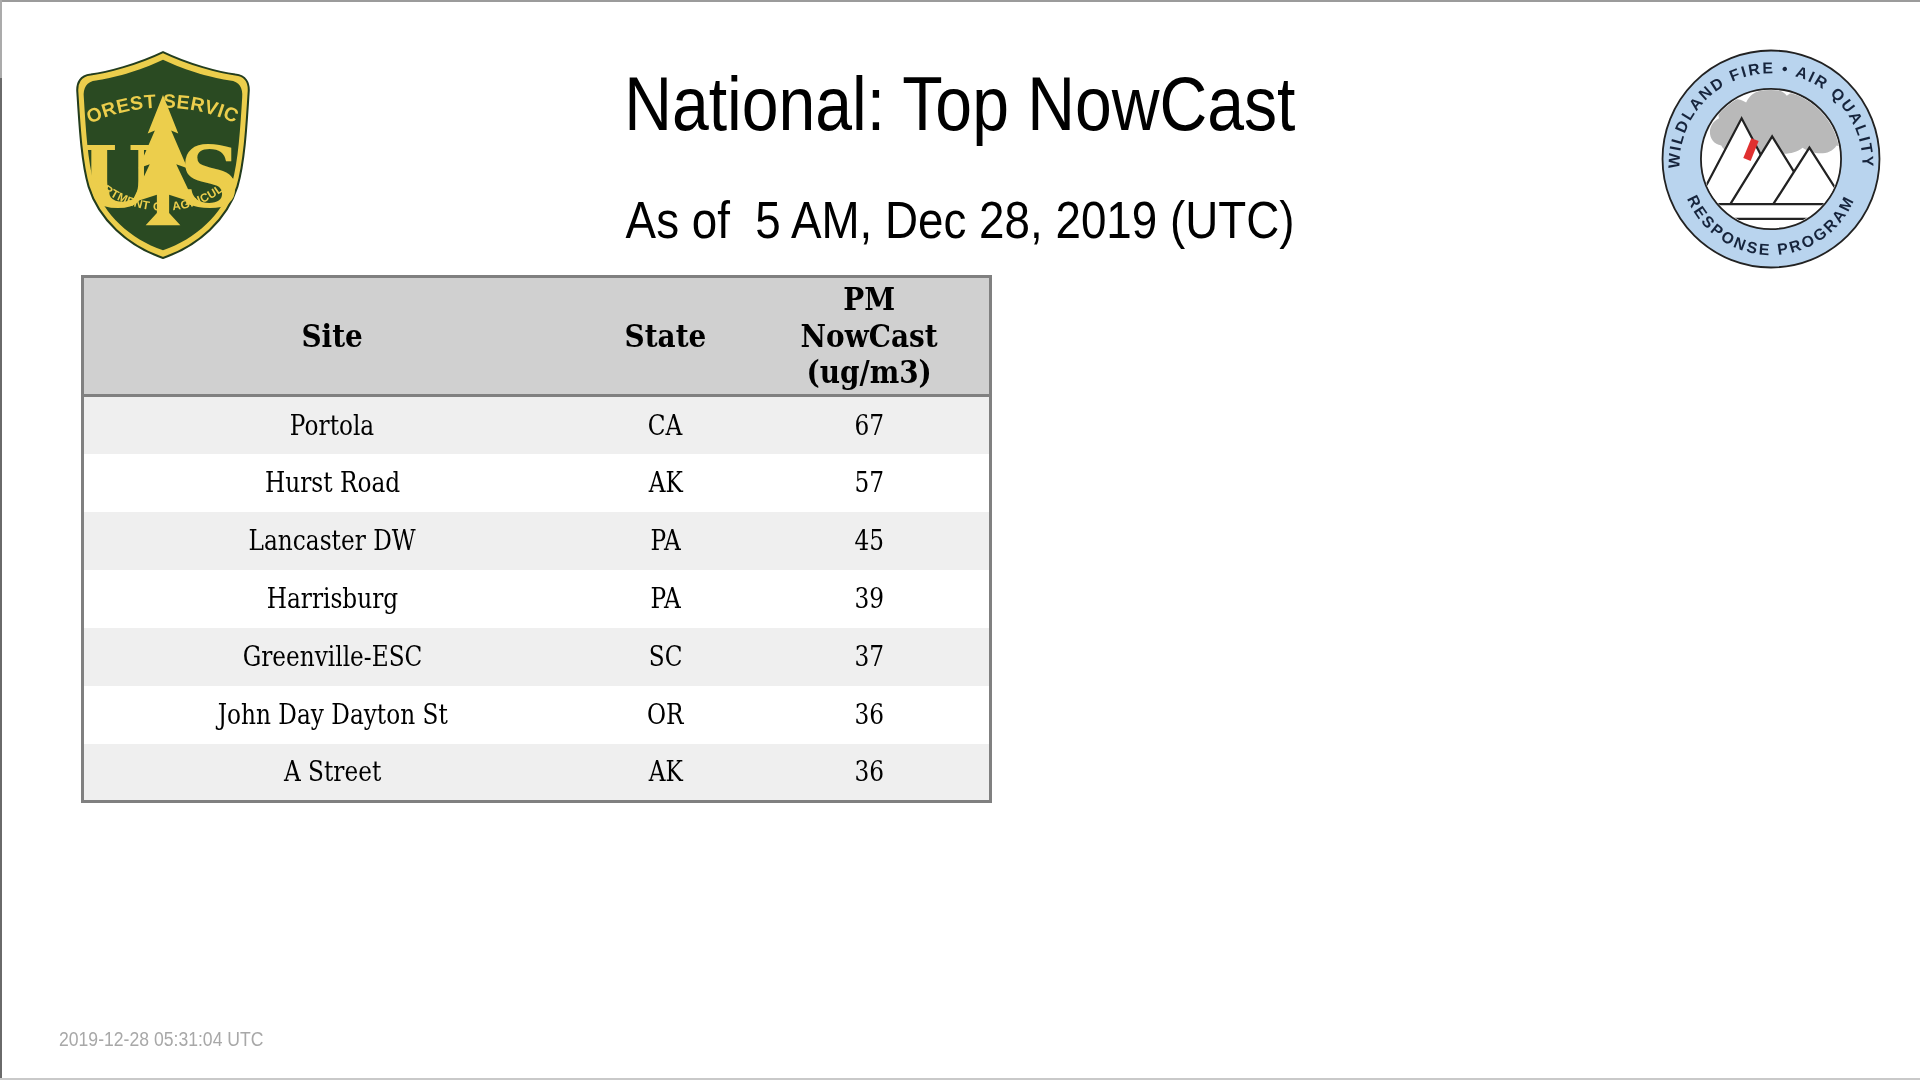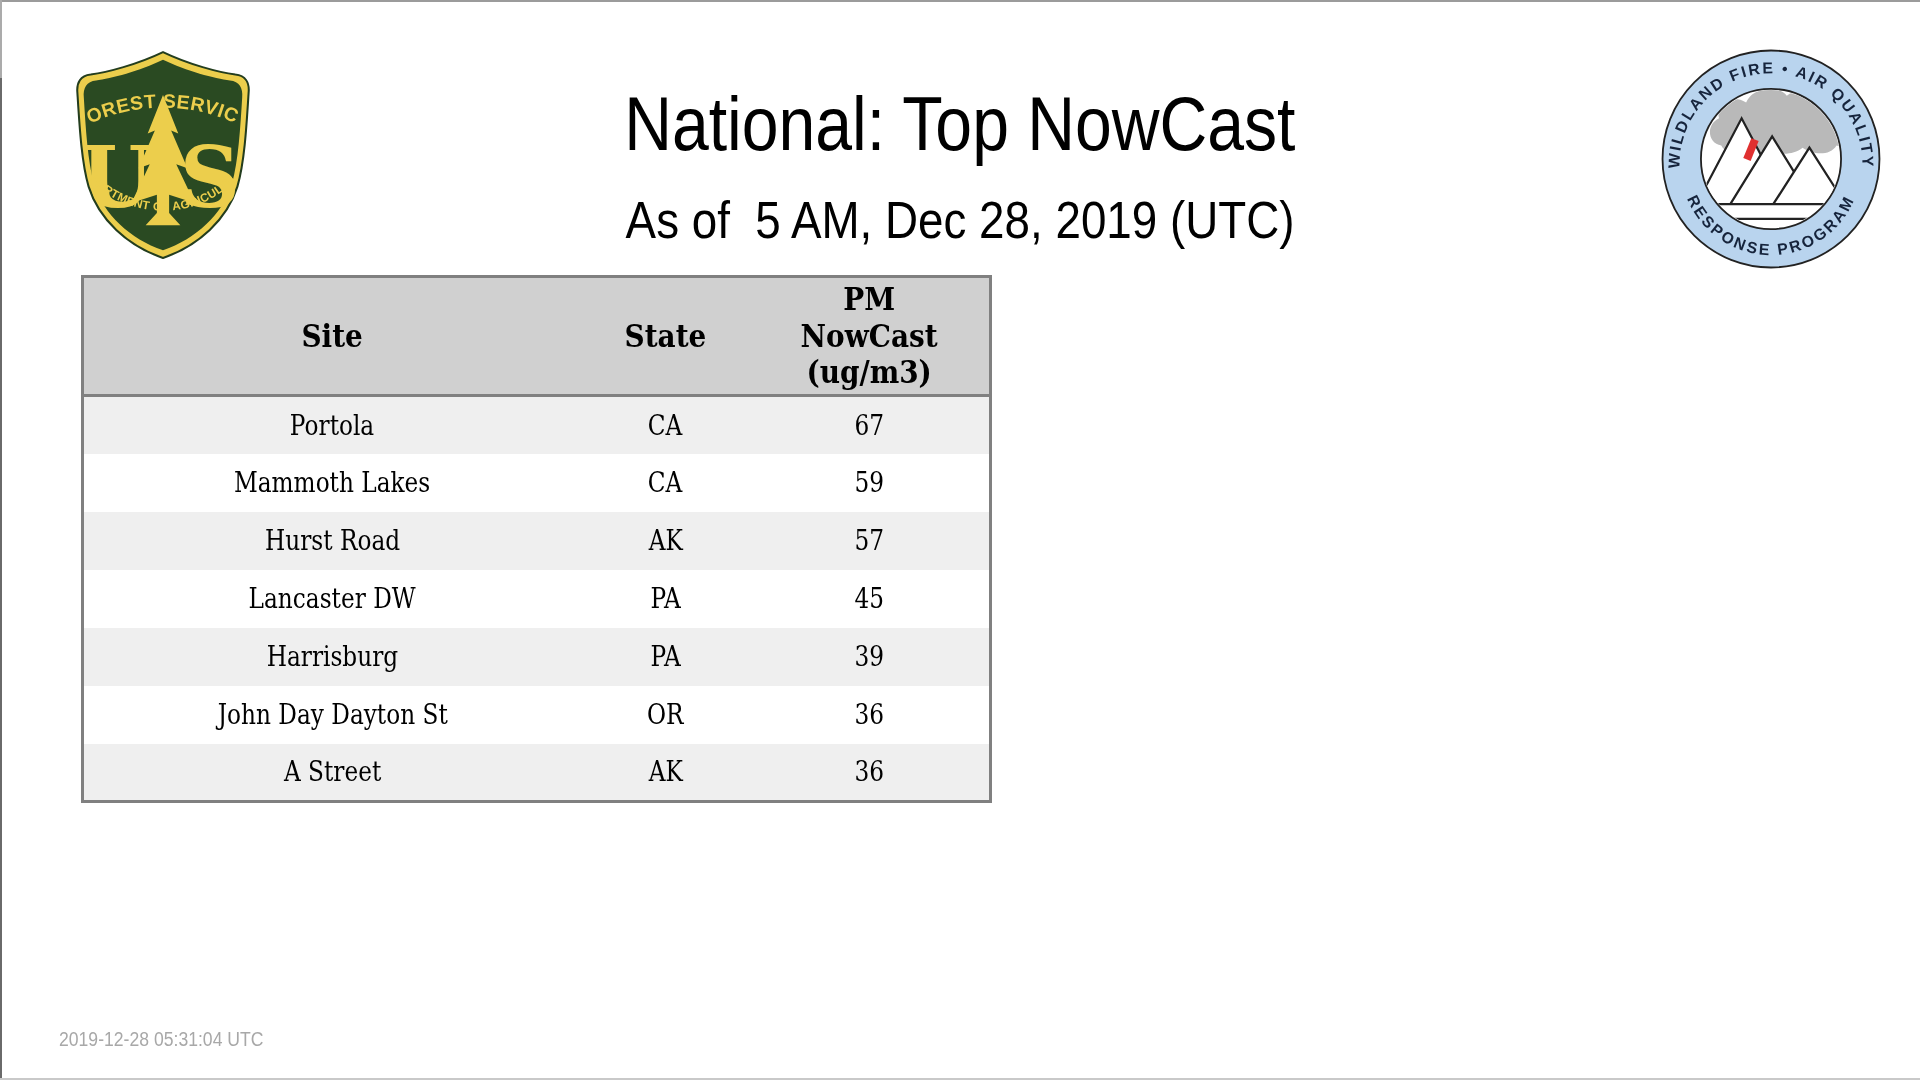--- a/index.html
+++ b/index.html
@@ -7,21 +7,21 @@
               font-family:"Liberation Sans", sans-serif; }
 
   
   .edge-top    { position:absolute; top:0; left:0; width:1920px; height:2px; background:#9b9b9b; }
   .edge-left   { position:absolute; top:0; left:0; width:2px; height:1080px;
                  background:linear-gradient(to bottom,#ababab 0 78px,#6a6a6a 78px 100%); }
   .edge-bottom { position:absolute; bottom:0; left:0; width:1920px; height:2px; background:#c9c9c9; }
 
   
   .page-title { position:absolute; top:66px; left:0; width:1920px; text-align:center;
-                font-size:76px; font-weight:normal; color:#000; line-height:1;margin-top:20px; }
+                font-size:76px; font-weight:normal; color:#000; line-height:1; }
   .page-title .cnds { display:inline-block; transform:scaleX(0.87); transform-origin:center; white-space:pre; }
   .page-subtitle { position:absolute; top:194px; left:0; width:1920px; text-align:center;
                    font-size:52px; color:#000; line-height:1; }
   .page-subtitle .cnds { display:inline-block; transform:scaleX(0.88); transform-origin:center; white-space:pre; }
 
   .fs-logo  { position:absolute; left:66px;  top:48px;  width:194px; height:214px; }
   .aq-logo  { position:absolute; left:1658px; top:46px; width:226px; height:226px; }
 
   
   table.nowcast { position:absolute; left:81px; top:275px; width:911px;
@@ -121,38 +121,38 @@
 (ug/m3)</span></th>
     </tr>
   </thead>
   <tbody>
     <tr>
       <td><span class="cell">Portola</span></td>
       <td><span class="cell">CA</span></td>
       <td><span class="cell">67</span></td>
     </tr>
     <tr>
-      <td><span class="cell">Mammoth Lakes</span></td>
-      <td><span class="cell">CA</span></td>
-      <td><span class="cell">59</span></td>
-    </tr>
-    <tr>
       <td><span class="cell">Hurst Road</span></td>
       <td><span class="cell">AK</span></td>
       <td><span class="cell">57</span></td>
     </tr>
     <tr>
       <td><span class="cell">Lancaster DW</span></td>
       <td><span class="cell">PA</span></td>
       <td><span class="cell">45</span></td>
     </tr>
     <tr>
       <td><span class="cell">Harrisburg</span></td>
       <td><span class="cell">PA</span></td>
       <td><span class="cell">39</span></td>
+    </tr>
+    <tr>
+      <td><span class="cell">Greenville-ESC</span></td>
+      <td><span class="cell">SC</span></td>
+      <td><span class="cell">37</span></td>
     </tr>
     <tr>
       <td><span class="cell">John Day Dayton St</span></td>
       <td><span class="cell">OR</span></td>
       <td><span class="cell">36</span></td>
     </tr>
     <tr>
       <td><span class="cell">A Street</span></td>
       <td><span class="cell">AK</span></td>
       <td><span class="cell">36</span></td>

